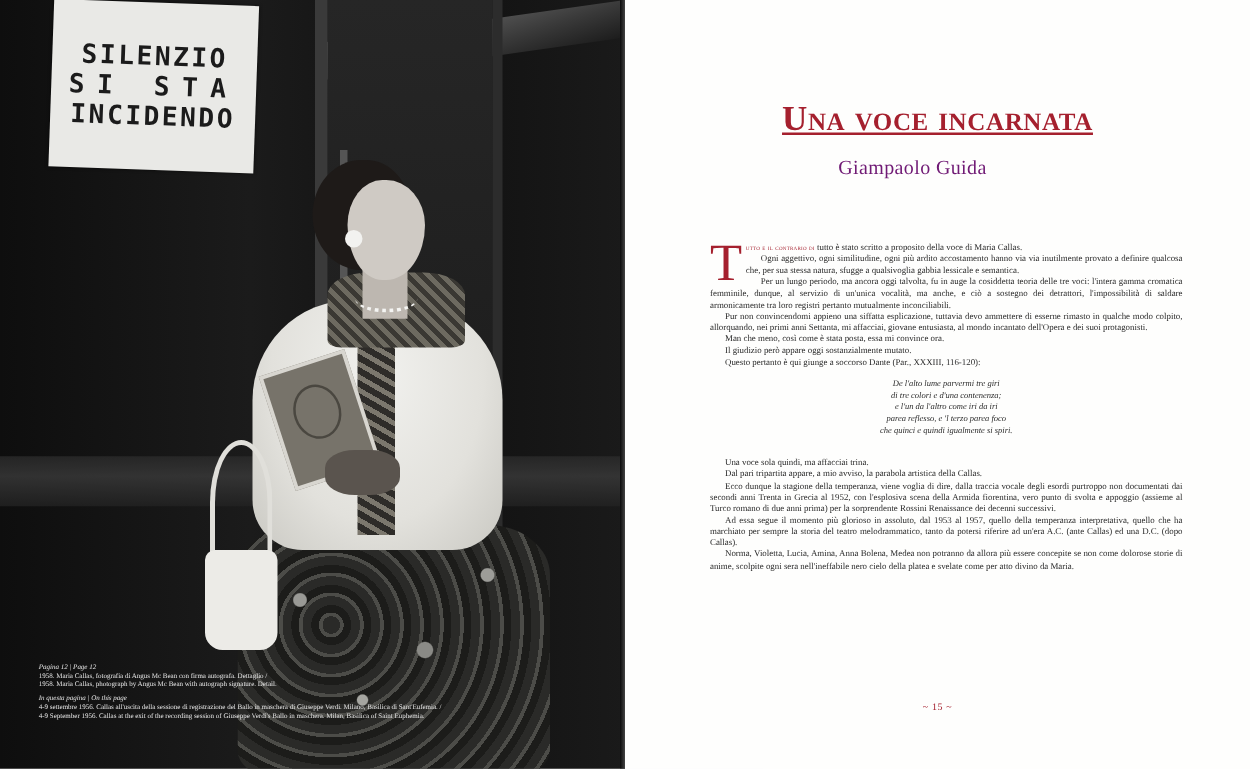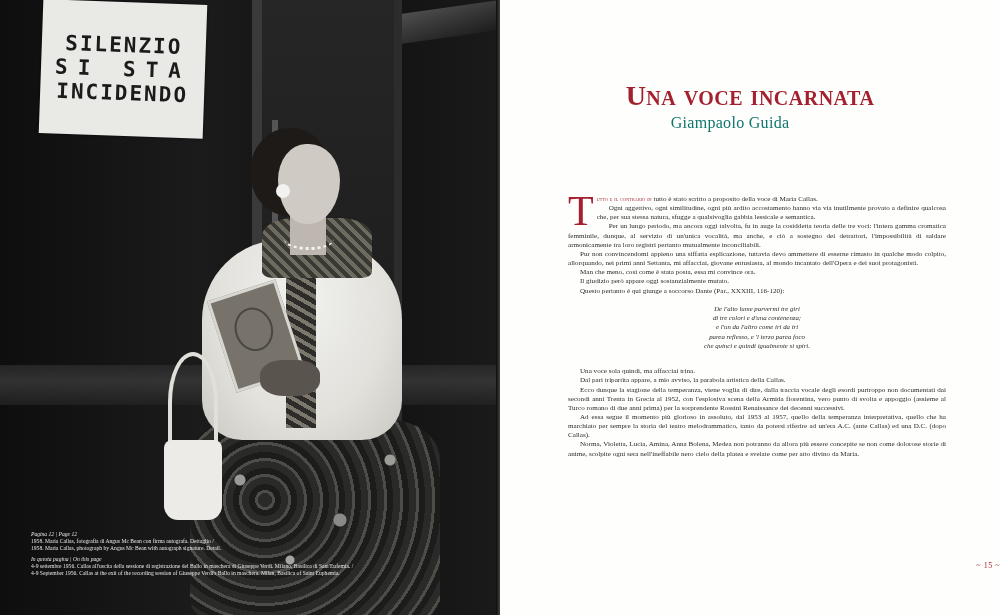--- a/index.html
+++ b/index.html
@@ -87,44 +87,45 @@
 
     
     .text-page {
       position: absolute; left: 500px; top: 0; width: 500px; height: 615px;
       background: #fefefd;
     }
     .title {
       position: absolute; left: 0; width: 500px; top: 80px; text-align: center;
       color: #a5202e; font-size: 28px; font-variant: small-caps; letter-spacing: .5px;
       font-family: "Liberation Serif", "DejaVu Serif", serif;
+      text-decoration: underline;
     }
     .author {
-      position: absolute; left: 0; width: 460px; top: 114px; text-align: center;
-      color: #0f766e; font-size: 16px; letter-spacing: .3px;
+      position: absolute; left: 0; width: 460px; top: 126px; text-align: center;
+      color: #701a75; font-size: 16px; letter-spacing: .3px;
     }
     .body-text {
       position: absolute; left: 68px; top: 194px; width: 378px;
       color: #2b2b2b; font-size: 7.1px; line-height: 9.15px; text-align: justify;
     }
     .body-text p { text-indent: 12px; }
     .body-text p.first { text-indent: 0; }
     .dropcap {
       float: left; color: #a5202e; font-size: 42px; line-height: 34px;
       margin: 0 3px 0 0; height: 34px;
     }
     .lead-caps { color: #a5202e; font-variant: small-caps; font-size: 6.4px; letter-spacing: .2px; }
     .verse {
       text-align: center; font-style: italic; margin: 8px 0 10px 0;
       line-height: 9.3px; font-size: 6.8px; text-indent: 0;
     }
     .verse span { display: block; }
     .gap { height: 7px; }
     .page-num {
-      position: absolute; left: 0; width: 500px; top: 561px; text-align: right;
+      position: absolute; left: 0; width: 500px; top: 561px; text-align: center;
       color: #a5202e; font-size: 8px; letter-spacing: .5px;
     }
   </style>
 </head>
 <body>
 
 <div class="photo-page">
   <div class="bg-wall"></div>
   <div class="top-beam"></div>
   <div class="door-frame"></div>

